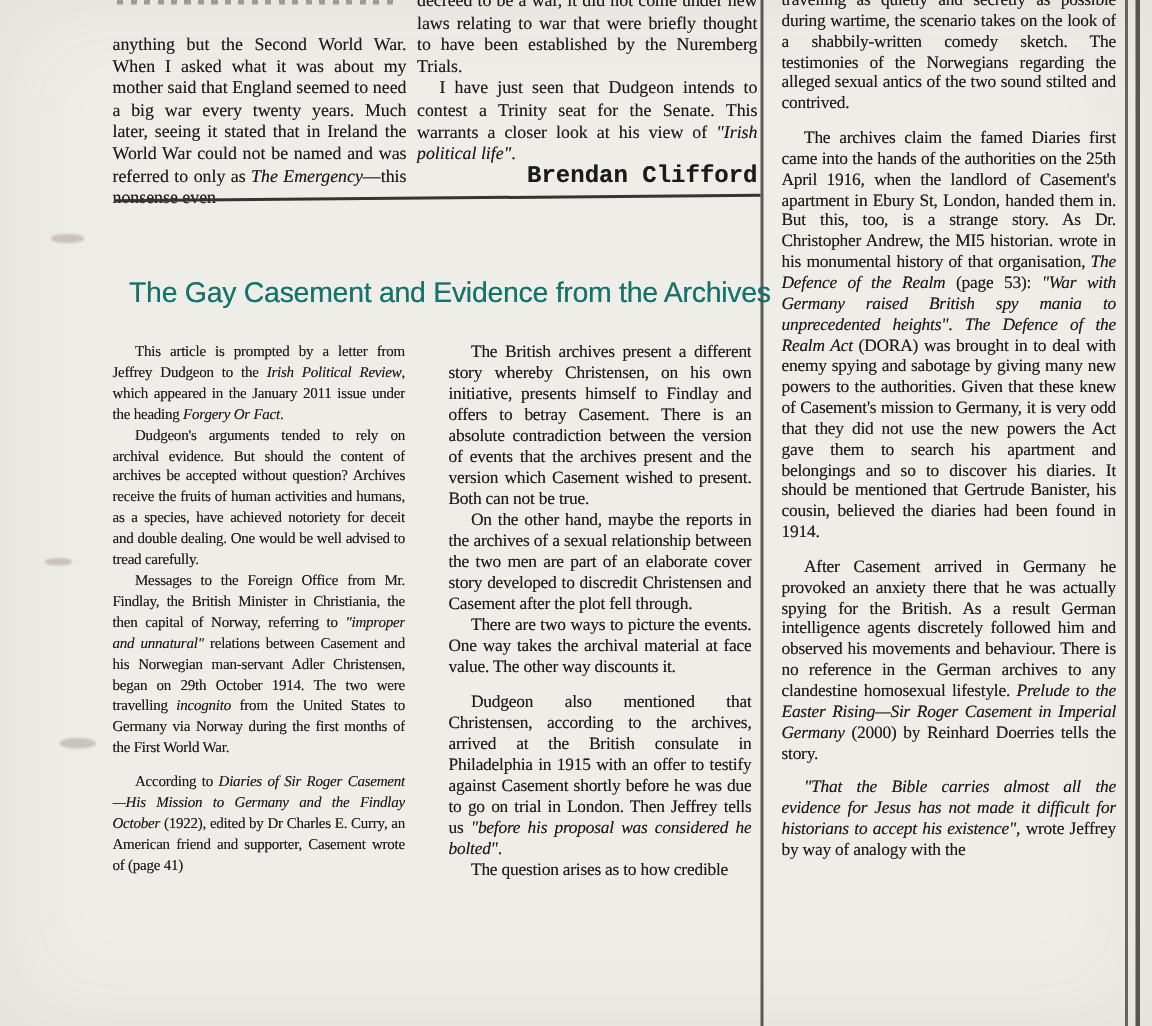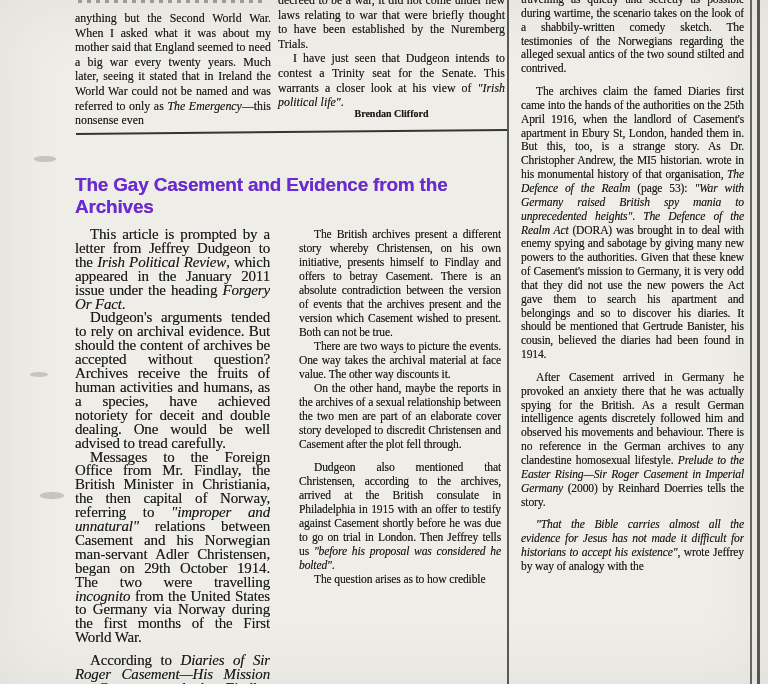--- a/index.html
+++ b/index.html
@@ -10,40 +10,40 @@
     font-family:"Liberation Serif","DejaVu Serif",serif;
     box-shadow: inset 0 0 70px rgba(60,50,30,0.07);
     text-shadow: 0 0 0.4px rgba(25,25,25,0.55);
   }
   .col { position:absolute; text-align:justify; }
   .col p { margin:0; padding:0; }
   .col p.ind { text-indent:15px; }
   .col p.gap { margin-top:9px; }
   em { font-style:italic; }
 
-  .prev-left  { left:75px;  top:11px;  width:196px; font-size:11.9px; line-height:14.6px; }
+  .prev-left  { left:75px;  top:22px;  width:196px; font-size:11.9px; line-height:14.6px; }
   .prev-mid   { left:278px; top:-7px; width:227px; font-size:11.9px; line-height:14.6px; }
   .byline {
     position:absolute; left:278px; top:108px; width:227px;
-    text-align:center; font-weight:bold; font-size:10px;
+    text-align:right; font-weight:bold; font-size:16px;font-family:Liberation Mono, monospace;
   }
 
   .hrule { position:absolute; left:76px; top:131px; width:431px; height:2px;
            background: var(--rule, #343434); transform:rotate(-0.5deg); }
   .vrule { position:absolute; left:507px; top:0; width:2px; height:684px;
            background: var(--rule, #343434); opacity:.8; }
 
   .headline {
-    position:absolute; left:75px; top:174px; width:445px; margin:0;
+    position:absolute; left:75px; top:174px; width:445px; margin:11px;
     font-family:"Liberation Sans","DejaVu Sans",sans-serif;
-    font-weight:700; font-size:19px; letter-spacing:-0.2px; color:#6d28d9;
+    font-weight:400; font-size:19px; letter-spacing:-0.2px; color:#0f766e;
   }
 
   .body-left  { left:75px;  top:228px; width:195px; height:456px; overflow:hidden;
-                font-size:15px; line-height:13.9px; letter-spacing:-0.15px; }
+                font-size:10px; line-height:13.9px; letter-spacing:-0.15px; }
   .body-mid   { left:299px; top:228px; width:202px; height:456px; overflow:hidden;
                 font-size:11.6px; line-height:14px;   letter-spacing:-0.15px; }
   .body-right { left:521px; top:-7px;  width:223px; height:695px; overflow:hidden;
                 font-size:11.6px; line-height:13.85px; letter-spacing:-0.15px; }
 
   .cut-strip { position:absolute; left:78px; top:0; width:188px; height:3px; opacity:.5;
                background:repeating-linear-gradient(90deg,#55514b 0 4px, transparent 4px 9px); }
 
   .edge-line-a { position:absolute; left:750px; top:0; width:2px; height:684px;
                  background:#2e2e2e; opacity:.7; }
@@ -81,22 +81,22 @@
 
   <div class="col body-left">
       <p class="ind"><span>This article is prompted by a letter from Jeffrey Dudgeon to the </span><em>Irish Political Review</em><span>, which appeared in the January 2011 issue under the heading </span><em>Forgery Or Fact</em><span>.</span></p>
       <p class="ind"><span>Dudgeon's arguments tended to rely on archival evidence. But should the content of archives be accepted without question? Archives receive the fruits of human activities and humans, as a species, have achieved notoriety for deceit and double dealing. One would be well advised to tread carefully.</span></p>
       <p class="ind"><span>Messages to the Foreign Office from Mr. Findlay, the British Minister in Christiania, the then capital of Norway, referring to </span><em>"improper and unnatural"</em><span> relations between Casement and his Norwegian man-servant Adler Christensen, began on 29th October 1914. The two were travelling </span><em>incognito</em><span> from the United States to Germany via Norway during the first months of the First World War.</span></p>
       <p class="ind gap"><span>According to </span><em>Diaries of Sir Roger Casement—His Mission to Germany and the Findlay October</em><span> (1922), edited by Dr Charles E. Curry, an American friend and supporter, Casement wrote of (page 41)</span></p>
     </div>
 
   <div class="col body-mid">
       <p class="ind"><span>The British archives present a different story whereby Christensen, on his own initiative, presents himself to Findlay and offers to betray Casement. There is an absolute contradiction between the version of events that the archives present and the version which Casement wished to present. Both can not be true.</span></p>
+      <p class="ind"><span>On the other hand, maybe the reports in the archives of a sexual relationship between the two men are part of an elaborate cover story developed to discredit Christensen and Casement after the plot fell through.</span></p>
       <p class="ind"><span>There are two ways to picture the events. One way takes the archival material at face value. The other way discounts it.</span></p>
-      <p class="ind"><span>On the other hand, maybe the reports in the archives of a sexual relationship between the two men are part of an elaborate cover story developed to discredit Christensen and Casement after the plot fell through.</span></p>
       <p class="ind gap"><span>Dudgeon also mentioned that Christensen, according to the archives, arrived at the British consulate in Philadelphia in 1915 with an offer to testify against Casement shortly before he was due to go on trial in London. Then Jeffrey tells us </span><em>"before his proposal was considered he bolted"</em><span>.</span></p>
       <p class="ind"><span>The question arises as to how credible</span></p>
     </div>
 
   <div class="col body-right">
       <p class=""><span>travelling as quietly and secretly as possible during wartime, the scenario takes on the look of a shabbily-written comedy sketch. The testimonies of the Norwegians regarding the alleged sexual antics of the two sound stilted and contrived.</span></p>
       <p class="ind gap"><span>The archives claim the famed Diaries first came into the hands of the authorities on the 25th April 1916, when the landlord of Casement's apartment in Ebury St, London, handed them in. But this, too, is a strange story. As Dr. Christopher Andrew, the MI5 historian. wrote in his monumental history of that organisation, </span><em>The Defence of the Realm</em><span> (page 53): </span><em>"War with Germany raised British spy mania to unprecedented heights"</em><span>. </span><em>The Defence of the Realm Act</em><span> (DORA) was brought in to deal with enemy spying and sabotage by giving many new powers to the authorities. Given that these knew of Casement's mission to Germany, it is very odd that they did not use the new powers the Act gave them to search his apartment and belongings and so to discover his diaries. It should be mentioned that Gertrude Banister, his cousin, believed the diaries had been found in 1914.</span></p>
       <p class="ind gap"><span>After Casement arrived in Germany he provoked an anxiety there that he was actually spying for the British. As a result German intelligence agents discretely followed him and observed his movements and behaviour. There is no reference in the German archives to any clandestine homosexual lifestyle. </span><em>Prelude to the Easter Rising—Sir Roger Casement in Imperial Germany</em><span> (2000) by Reinhard Doerries tells the story.</span></p>
       <p class="ind gap"><em>"That the Bible carries almost all the evidence for Jesus has not made it difficult for historians to accept his existence"</em><span>, wrote Jeffrey by way of analogy with the</span></p>
     </div>

